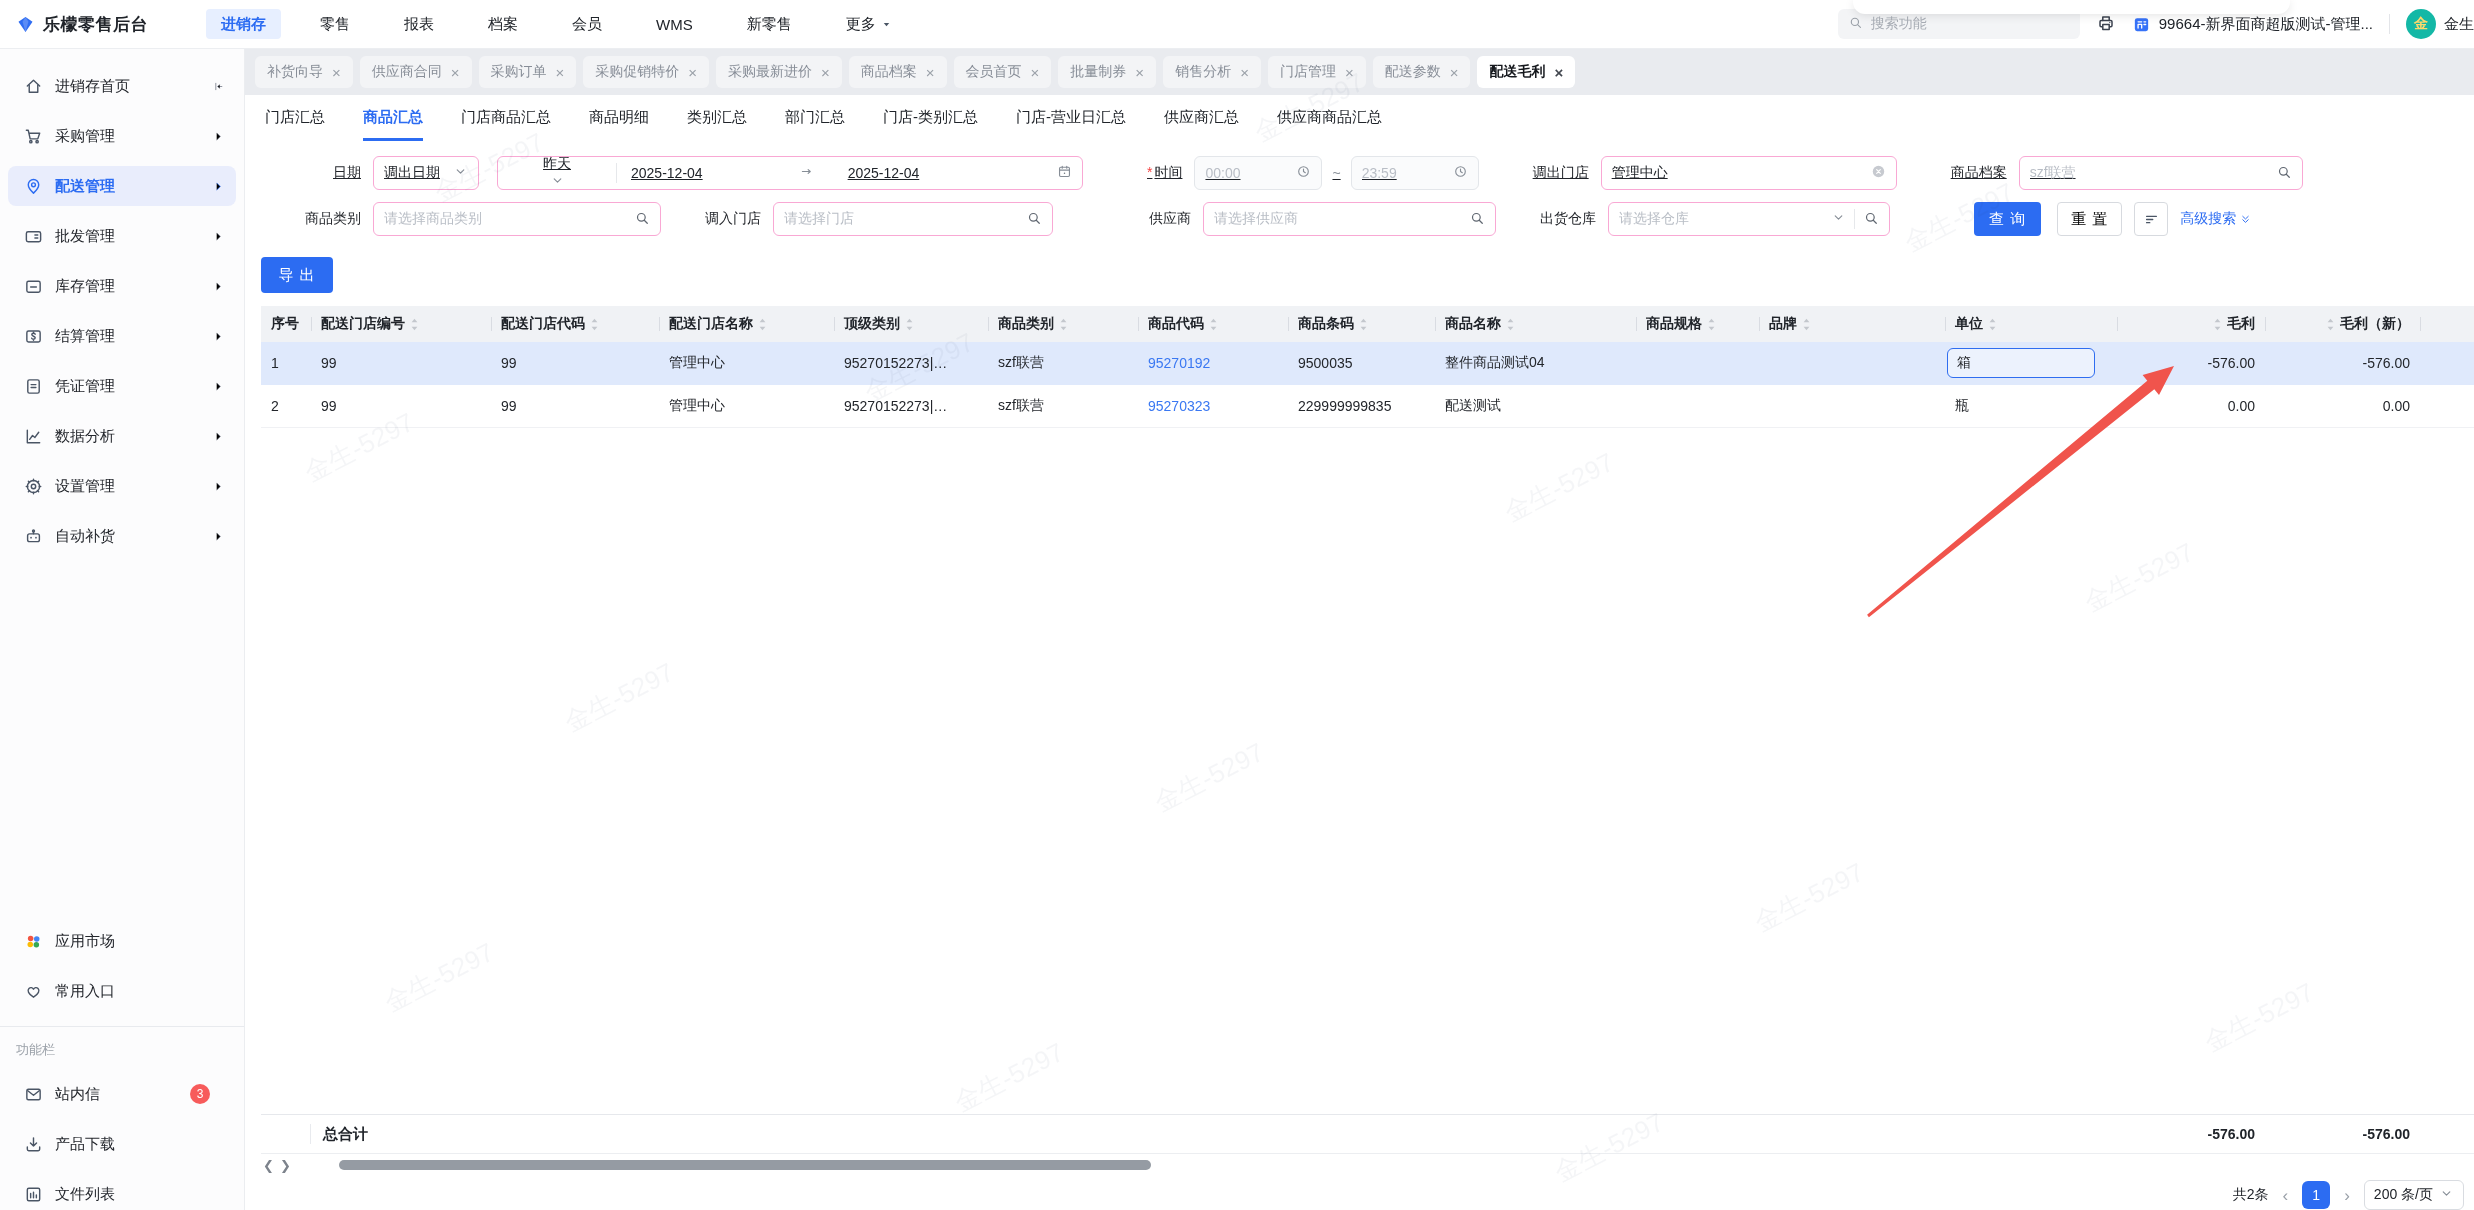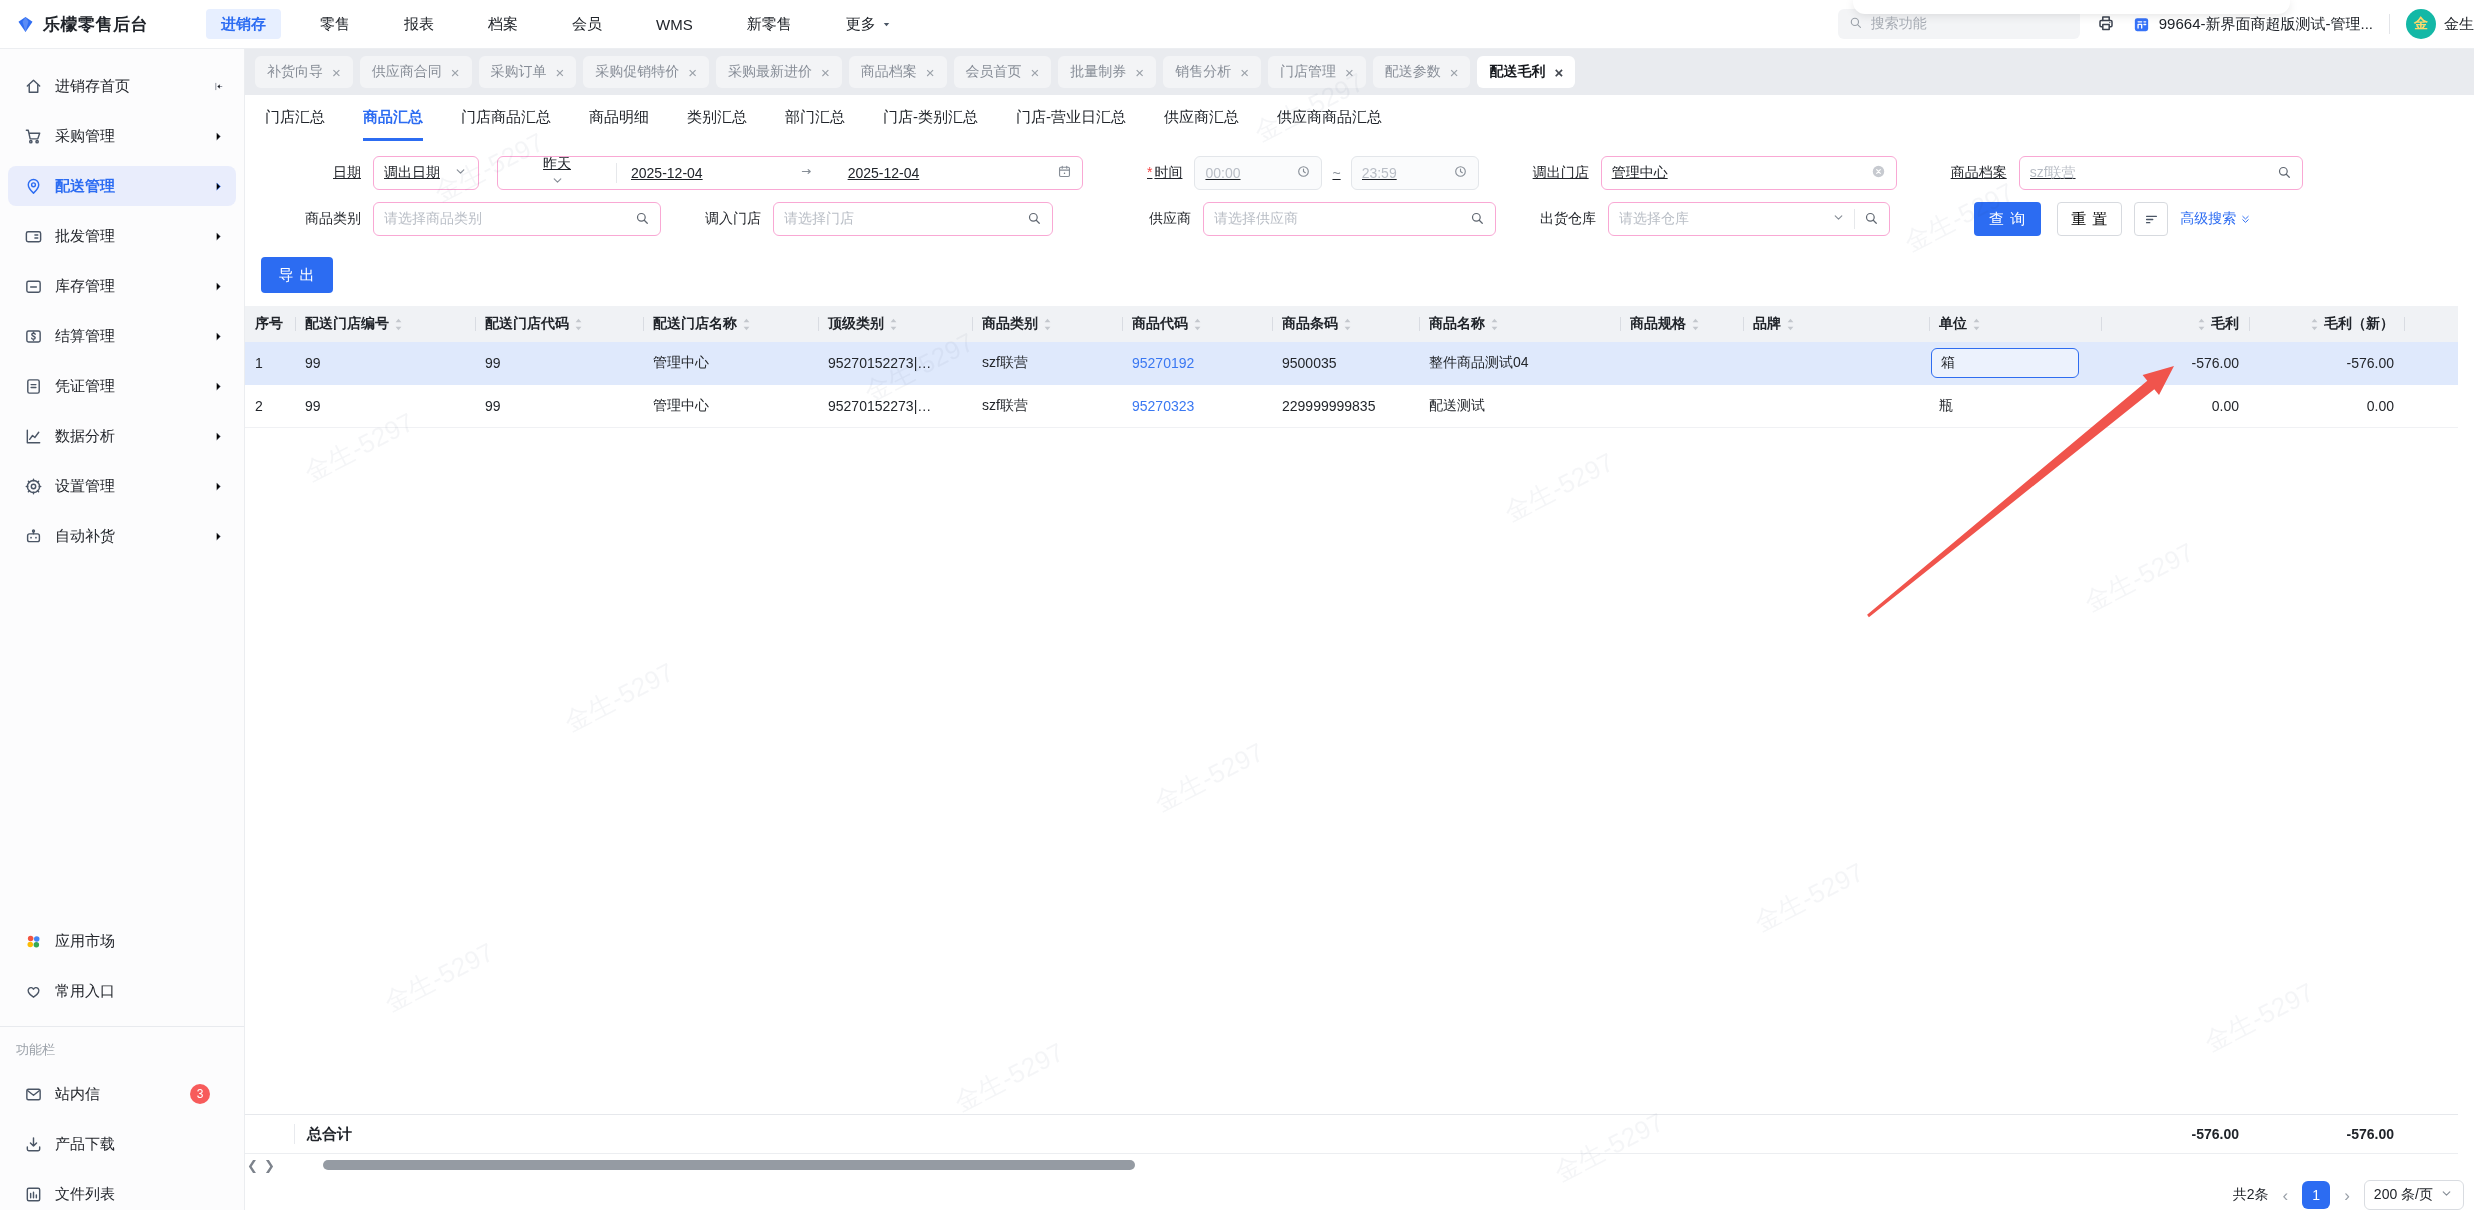--- a/index.html
+++ b/index.html
@@ -77,21 +77,21 @@
                align-items:center;justify-content:center;cursor:pointer;white-space:nowrap;border:none;}
   .btn-plain{height:34px;padding:0 13px;border:1px solid #d7dadf;border-radius:4px;background:#fff;font-size:15px;
              display:flex;align-items:center;cursor:pointer;white-space:nowrap;box-sizing:border-box;}
   .btn-icon{width:34px;height:34px;border:1px solid #d7dadf;border-radius:4px;background:#fff;display:flex;
             align-items:center;justify-content:center;cursor:pointer;box-sizing:border-box;}
   .btn-icon svg{width:17px;height:17px;stroke:#4a5565;fill:none;stroke-width:1.5;stroke-linecap:round;}
   .advanced{color:#2c6cf2;display:flex;align-items:center;gap:3px;font-size:14px;cursor:pointer;white-space:nowrap;}
   .advanced .icn svg{width:13px;height:13px;stroke:#2c6cf2;}
   .toolbar{margin:20px 0 0 16px;}
   
-  .table-area{flex:1;min-height:0;display:flex;flex-direction:column;margin-top:13px;position:relative;}
+  .table-area{flex:1;min-height:0;display:flex;flex-direction:column;margin-left:16px;margin-top:13px;position:relative;}
   .grid{display:grid;width:2213px;}
   .thead{height:36px;background:#f0f2f5;}
   .th{position:relative;height:36px;display:flex;align-items:center;padding:0 10px;font-weight:700;font-size:14px;
       color:#20242a;box-sizing:border-box;white-space:nowrap;overflow:hidden;}
   .th.right{justify-content:flex-end;}
   .th:not(:first-child)::before{content:'';position:absolute;left:0;top:11px;width:1px;height:14px;background:#d9dce2;}
   .sort{display:inline-flex;flex-direction:column;margin-left:5px;line-height:0;cursor:pointer;}
   .sort svg{width:9px;height:15px;}
   .th.right .sort{margin:0 5px 0 0;}
   .trow{height:42px;border-bottom:1px solid #f0f1f4;background:#fff;}

